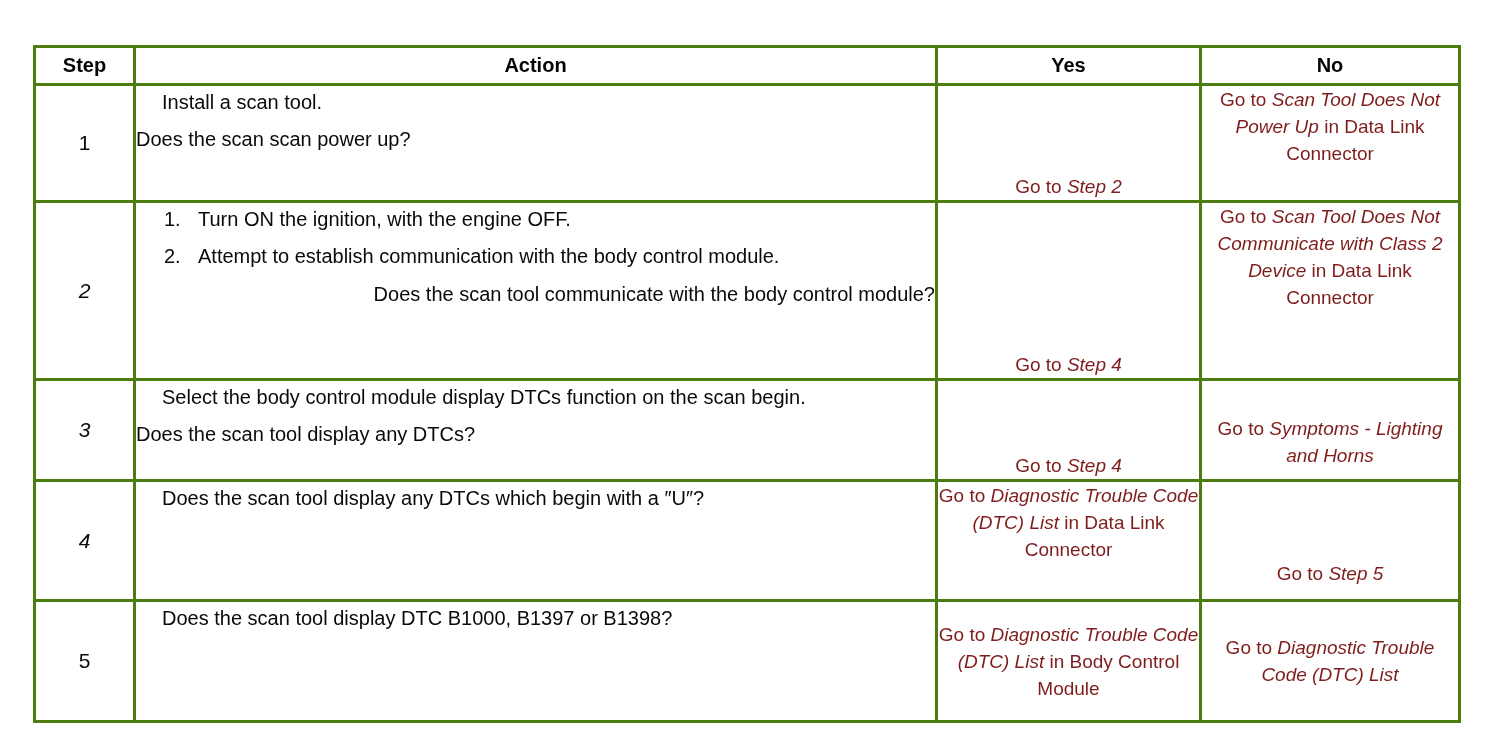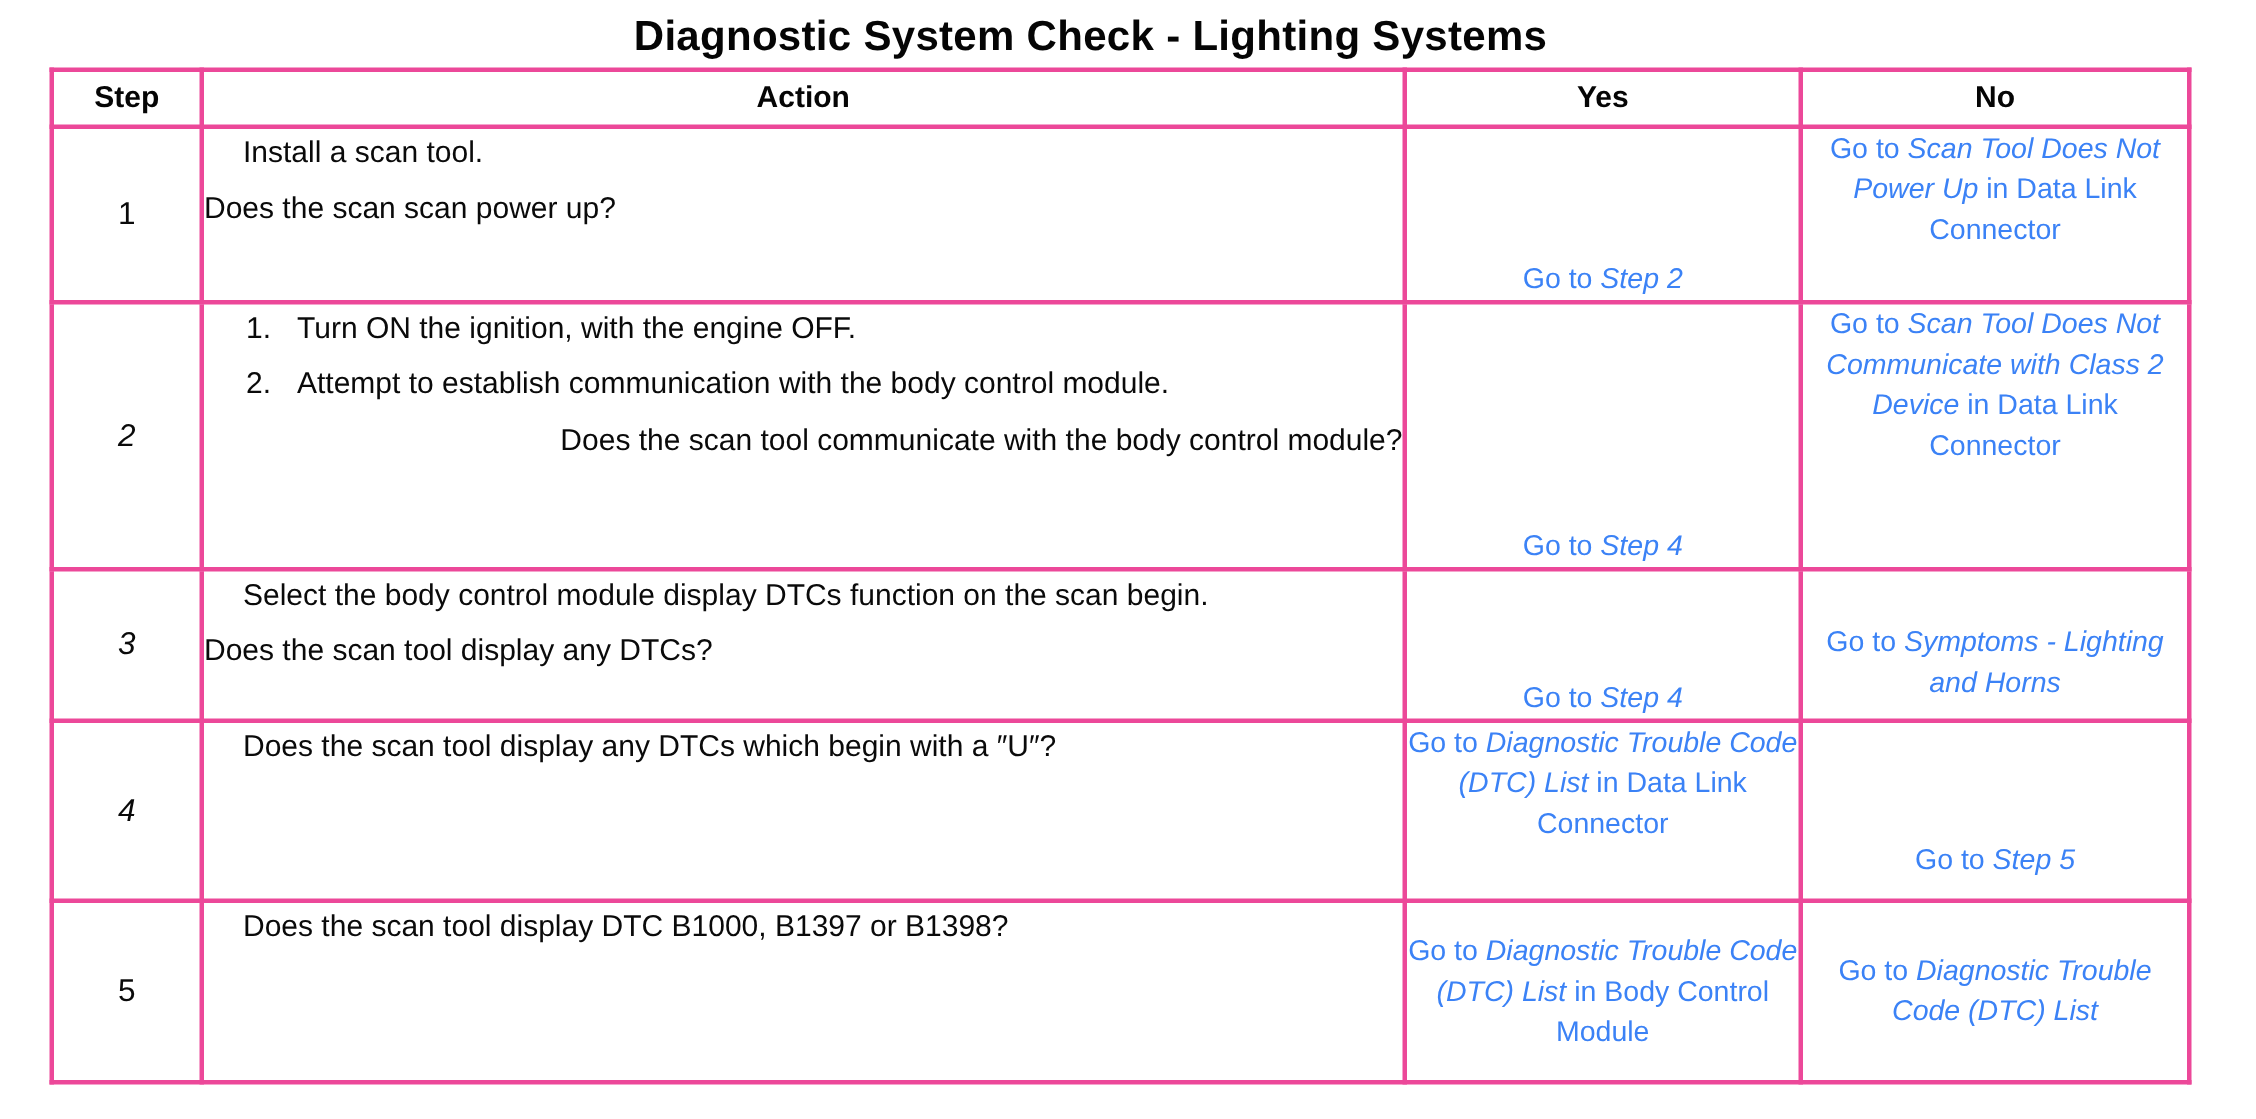--- a/index.html
+++ b/index.html
@@ -24,21 +24,21 @@
   }
 
   table.diag {
     position: absolute;
     left: 33px; top: 45px;
     width: 1425px;
     border-collapse: collapse;
     table-layout: fixed;
   }
   table.diag th, table.diag td {
-    border: 3px solid #ec4899;
+    border: 3px solid #4d7c0f;
     padding: 0;
     overflow: hidden;
   }
   table.diag thead tr { height: 38px; }
   th.hdr {
     font-size: 20px;
     font-weight: 700;
     text-align: center;
     vertical-align: middle;
     color: #050505;
@@ -82,42 +82,41 @@
     text-align: left;
   }
   .action-list-item .txt { flex: 1; }
   .after-list { margin-top: 5px; text-align: right; }
 
   td.yes, td.no {
     text-align: center;
     font-size: 19px;
     line-height: 27px;
     padding: 5px 10px 7px 10px;
-    color: #3b82f6;
+    color: #7f1d1d;
   }
   .it { font-style: italic; }
 
   
   tbody tr:nth-child(1) td.yes { vertical-align: bottom; }
   tbody tr:nth-child(1) td.no  { vertical-align: top; }
   tbody tr:nth-child(2) td.yes { vertical-align: bottom; }
   tbody tr:nth-child(2) td.no  { vertical-align: top; }
   tbody tr:nth-child(3) td.yes { vertical-align: bottom; }
   tbody tr:nth-child(3) td.no  { vertical-align: bottom; padding-bottom: 10px; }
   tbody tr:nth-child(4) td.yes { vertical-align: top; }
   tbody tr:nth-child(4) td.no  { vertical-align: bottom; padding-bottom: 12px; margin-left: 27px; }
   tbody tr:nth-child(5) td.yes { vertical-align: middle; }
   tbody tr:nth-child(5) td.no  { vertical-align: middle; }
 </style>
 </head>
 <body>
 
 <div class="page">
 
-  <div class="doc-title">Diagnostic System Check - Lighting Systems</div>
 
   <table class="diag">
     <colgroup>
       <col style="width:100px">
       <col style="width:802px">
       <col style="width:264px">
       <col style="width:259px">
     </colgroup>
     <thead>
       <tr>

